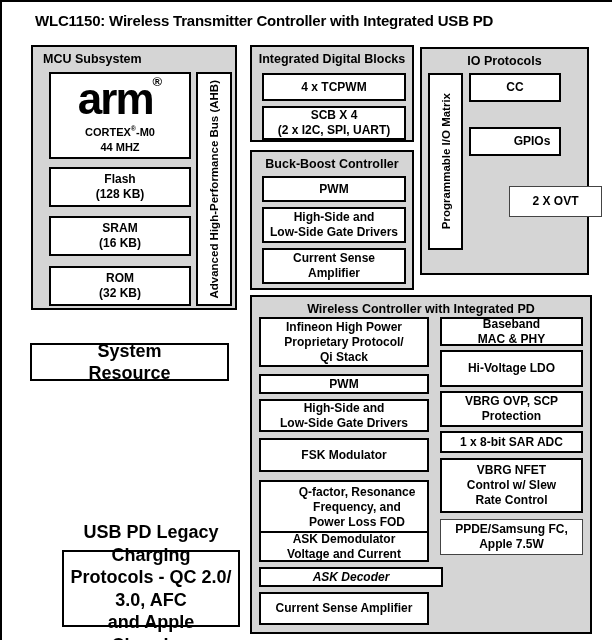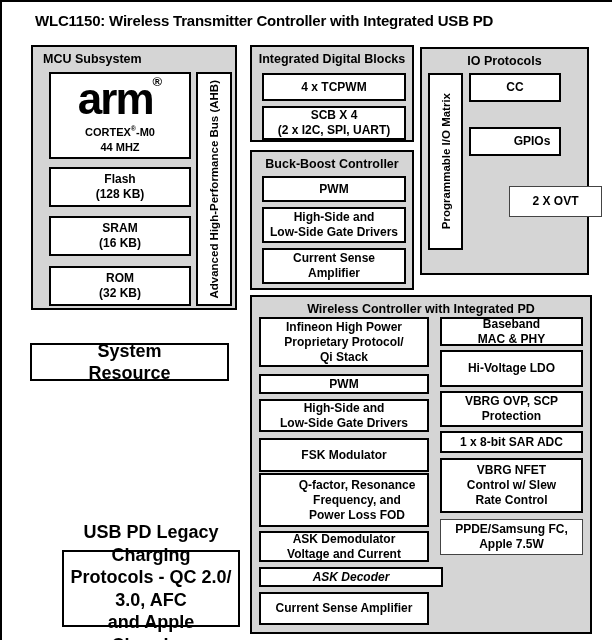--- a/index.html
+++ b/index.html
@@ -107,21 +107,21 @@
   <div class="panel" style="left:248px;top:293px;width:342px;height:339px;">
     <div class="heading">Wireless Controller with Integrated PD</div>
 
     <div class="box" style="left:7px;top:20px;width:170px;height:50px;">Infineon High Power
 Proprietary Protocol/
 Qi Stack</div>
     <div class="box" style="left:7px;top:77px;width:170px;height:20px;">PWM</div>
     <div class="box" style="left:7px;top:102px;width:170px;height:33px;">High-Side and
 Low-Side Gate Drivers</div>
     <div class="box" style="left:7px;top:141px;width:170px;height:34px;">FSK Modulator</div>
-    <div class="box" style="left:7px;top:176px;width:170px;height:54px;padding-left:28px;">Q-factor, Resonance
+    <div class="box" style="left:7px;top:183px;width:170px;height:54px;padding-left:28px;">Q-factor, Resonance
 Frequency, and
 Power Loss FOD</div>
     <div class="box" style="left:7px;top:234px;width:170px;height:31px;">ASK Demodulator
 Voltage and Current</div>
     <div class="box" style="left:7px;top:270px;width:184px;height:20px;font-style:italic;">ASK Decoder</div>
     <div class="box" style="left:7px;top:295px;width:170px;height:33px;">Current Sense Amplifier</div>
 
     <div class="box" style="left:188px;top:20px;width:143px;height:29px;">Baseband
 MAC &amp; PHY</div>
     <div class="box" style="left:188px;top:53px;width:143px;height:37px;">Hi-Voltage LDO</div>

